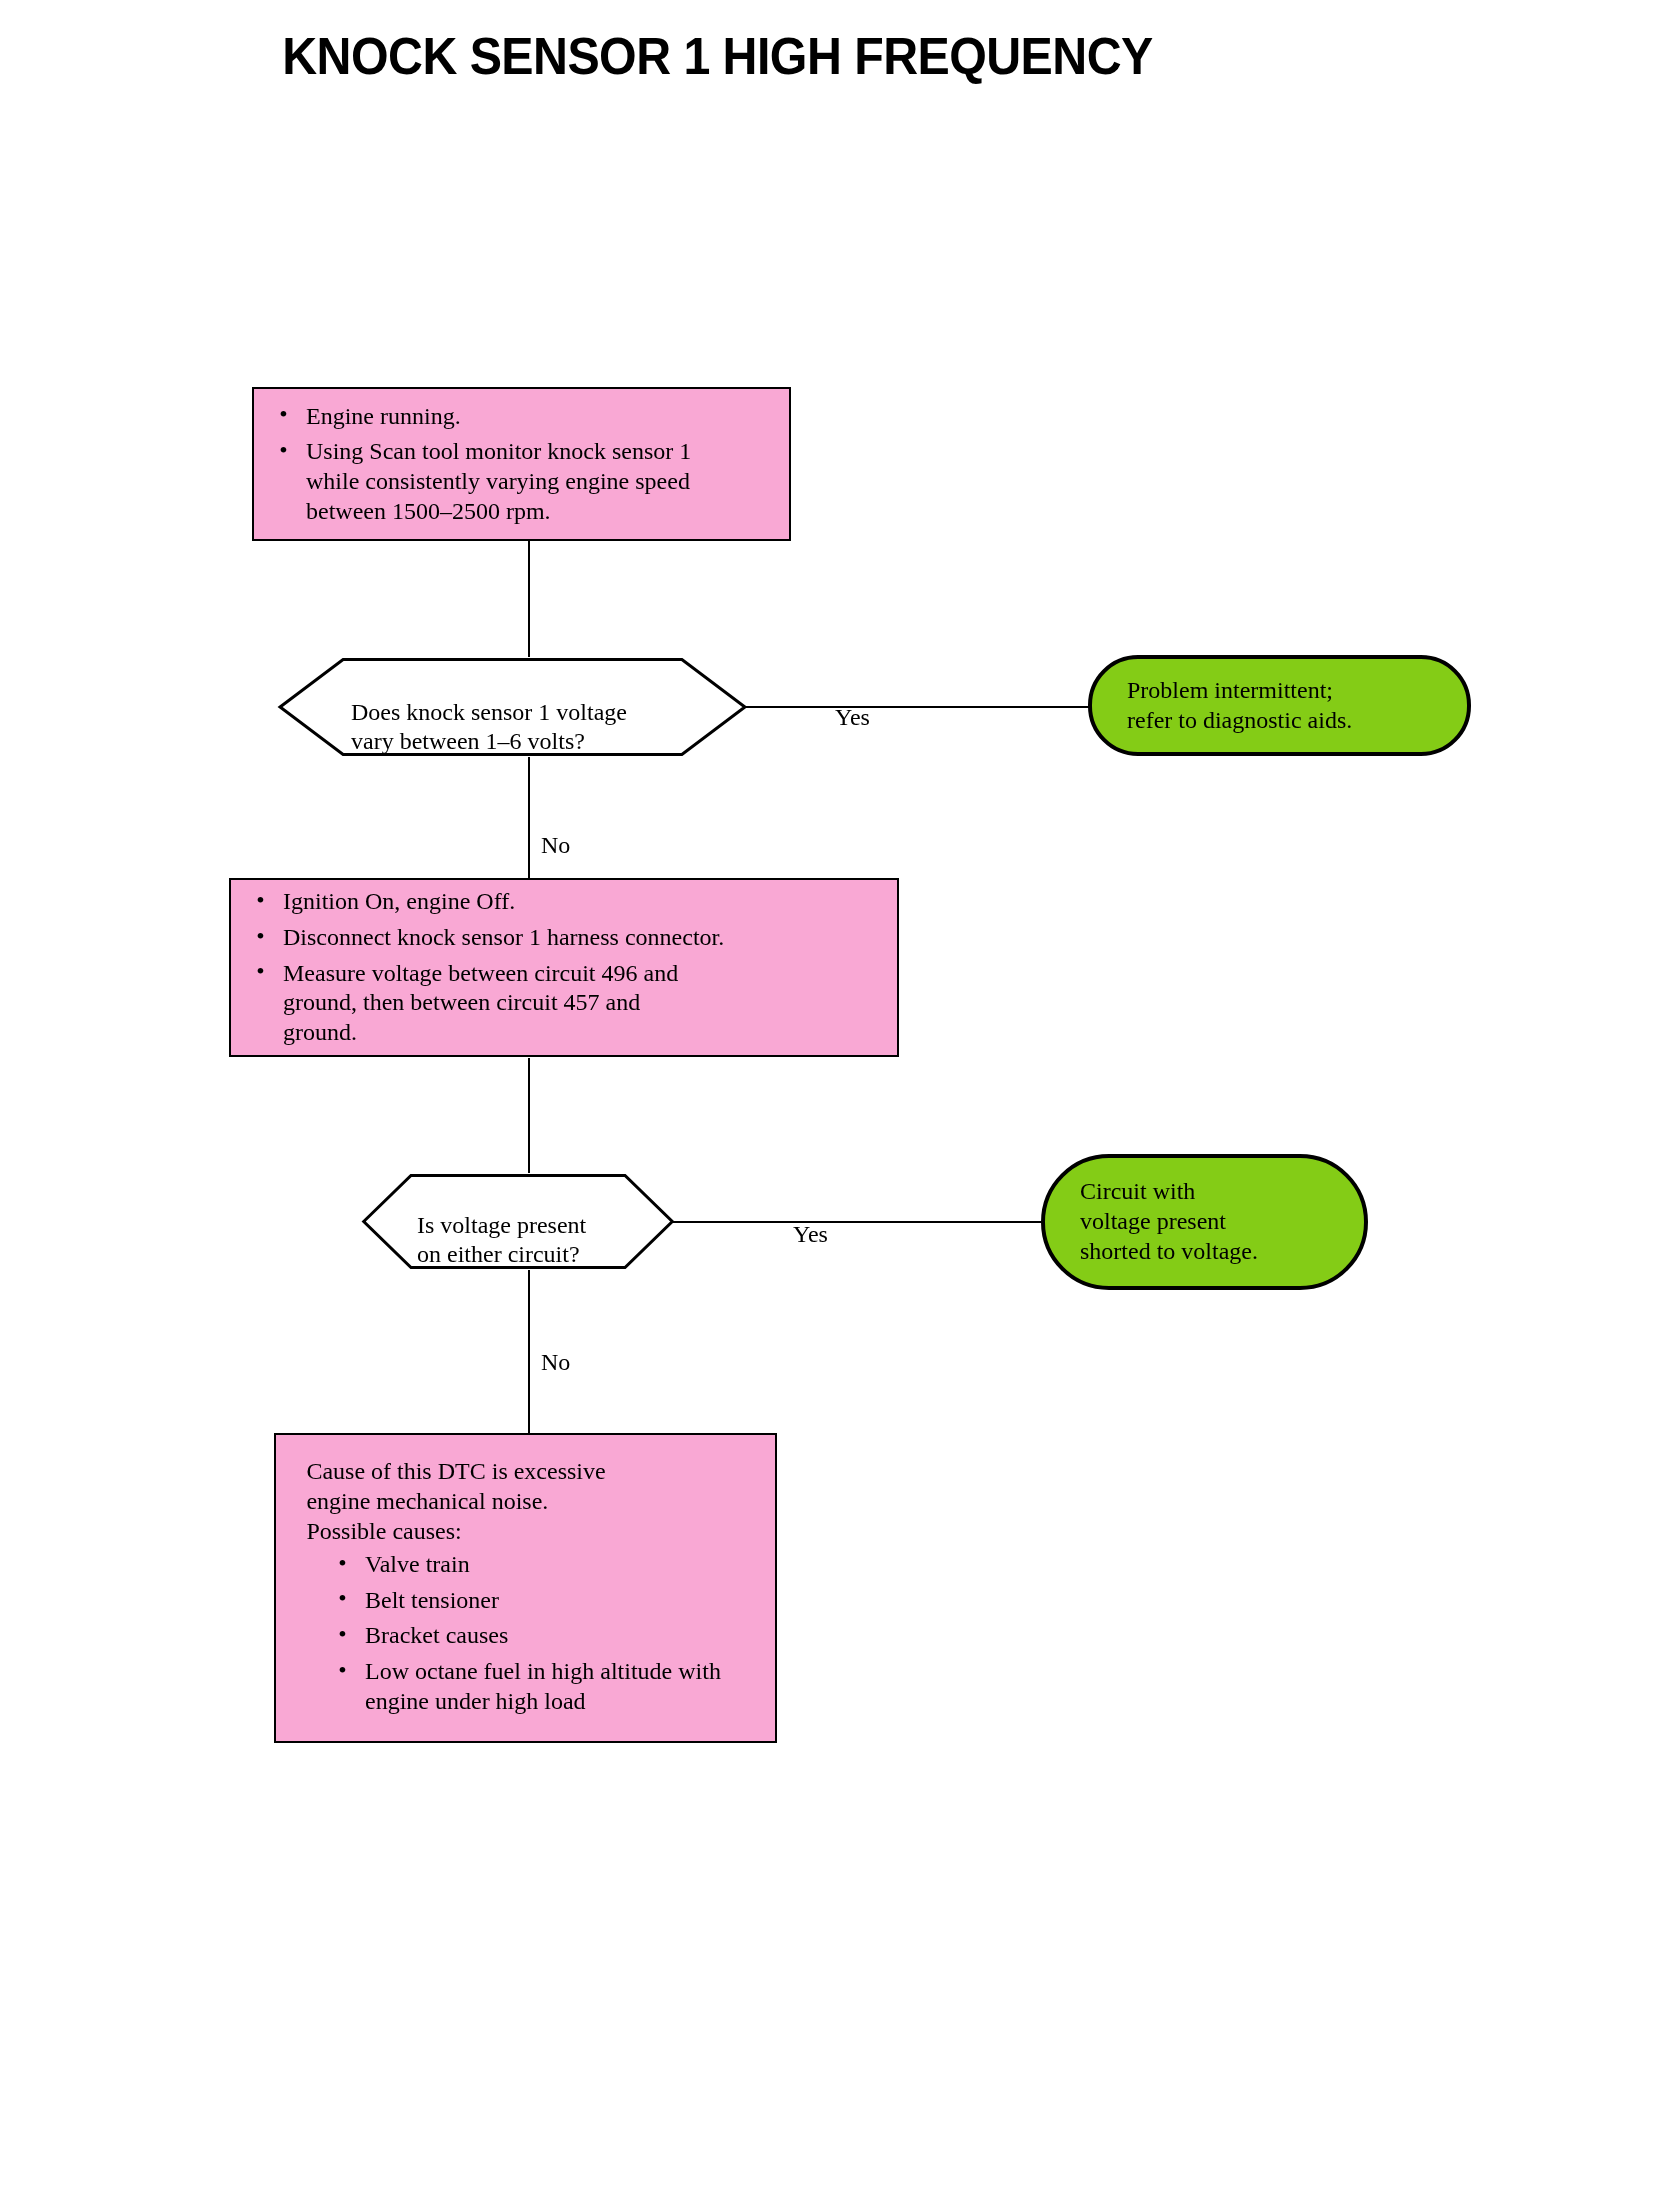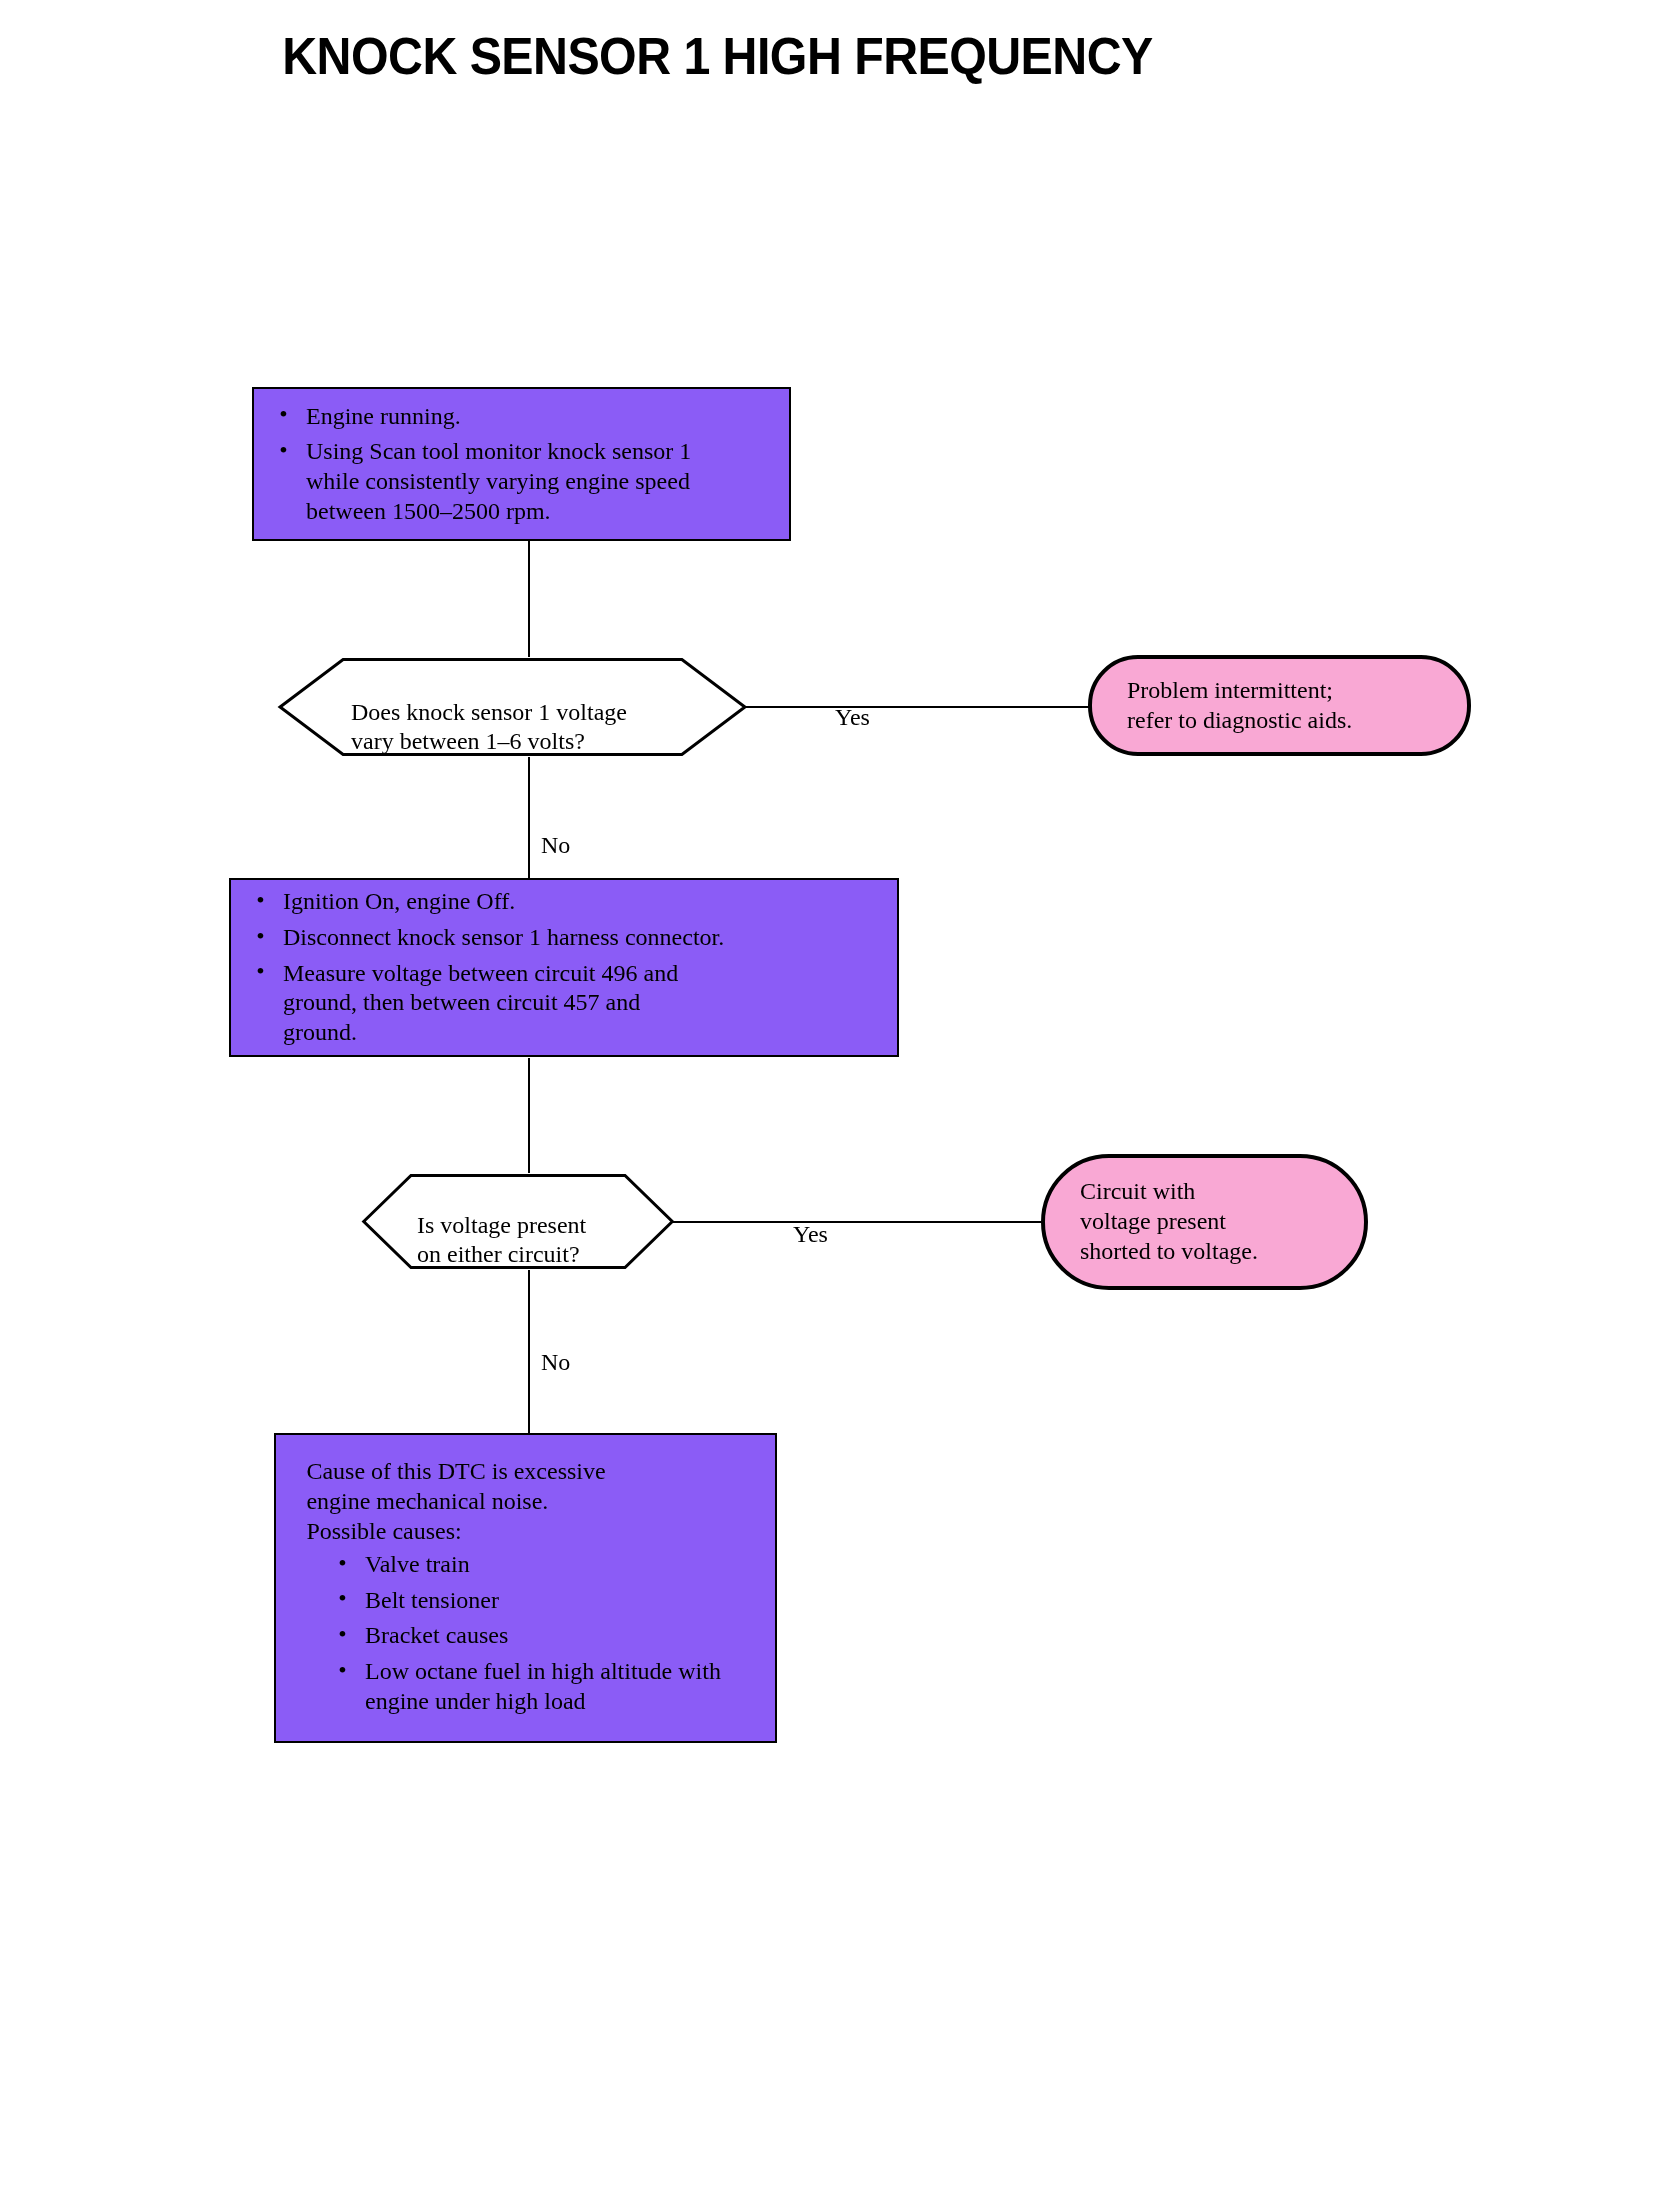--- a/index.html
+++ b/index.html
@@ -39,21 +39,21 @@
   .node-text {
     font-size: 24px;
     line-height: 1.24;
   }
 
   
   .proc {
     position: absolute;
     box-sizing: border-box;
     border: 2.4px solid #000;
-    background: #8b5cf6;
+    background: #f9a8d4;
     display: flex;
     flex-direction: column;
     justify-content: center;
   }
   .bullet-list {
     list-style: none;
     margin: 0;
     padding: 0;
   }
   .bullet-list li {
@@ -86,21 +86,21 @@
   .decision .dec-label {
     position: relative;
     z-index: 2;
   }
 
   
   .terminal {
     position: absolute;
     box-sizing: border-box;
     border: 4.3px solid #000;
-    background: #f9a8d4;
+    background: #84cc16;
     display: flex;
     align-items: center;
   }
   .terminal .term-label {
     padding-left: 35px;
     padding-right: 14.6px;
   }
 
   
   .vline {

